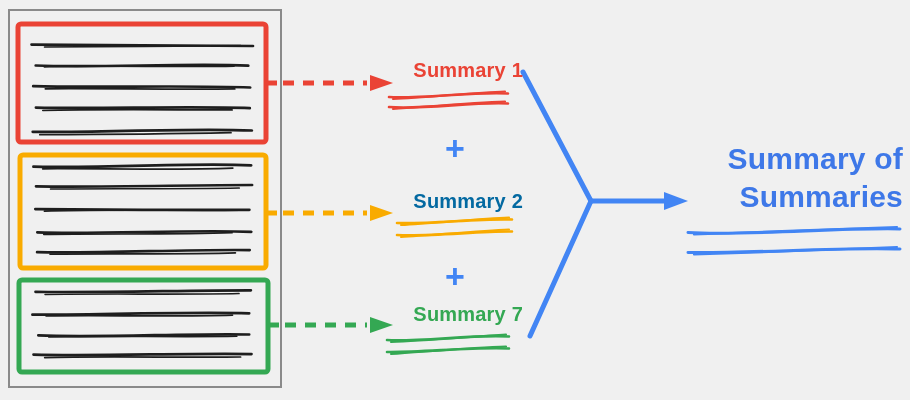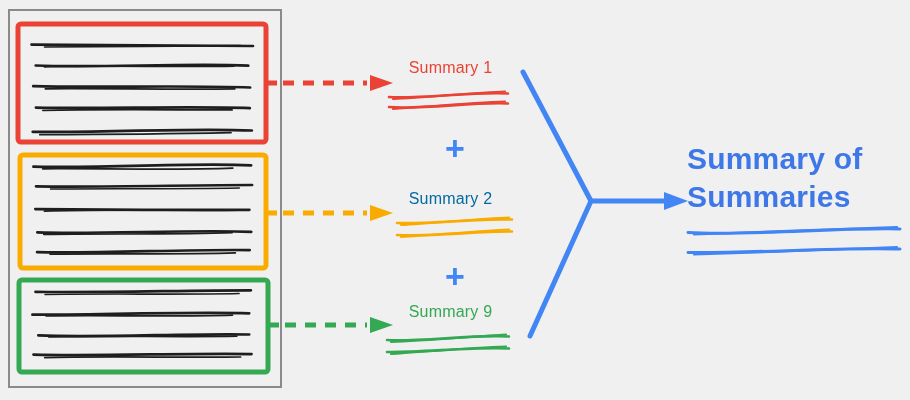--- a/index.html
+++ b/index.html
@@ -1,26 +1,26 @@
 <!DOCTYPE html>
 <html><head>
 <meta charset="utf-8">
 <style>
   html,body{margin:0;padding:0;}
   body{font-family:"Liberation Sans","DejaVu Sans",sans-serif;}
   .stage{position:relative;width:910px;height:400px;overflow:hidden;}
   .stage svg{position:absolute;left:0;top:0;}
-  .lbl{position:absolute;width:145px;text-align:center;font-size:16px;font-weight:400;letter-spacing:0.2px;}
+  .lbl{position:absolute;width:145px;text-align:right;font-size:20px;font-weight:700;letter-spacing:0.2px;}
   .lbl.s1{left:378px;top:59px;}
   .lbl.s2{left:378px;top:190px;}
   .lbl.s3{left:378px;top:303px;}
   .plus{position:absolute;left:433px;width:44px;text-align:center;font-size:34px;font-weight:700;line-height:36px;}
   .plus.p1{top:130px;}
   .plus.p2{top:258px;}
-  .final-title{position:absolute;left:687px;top:140px;width:216px;text-align:left;font-size:30px;font-weight:700;line-height:1.28;letter-spacing:0.2px;}
+  .final-title{position:absolute;left:687px;top:140px;width:216px;text-align:right;font-size:30px;font-weight:700;line-height:1.28;letter-spacing:0.2px;}
 </style>
 </head>
 <body style="background: rgb(240, 240, 240);">
 
 <div class="stage">
   <svg id="diagram" width="910" height="400" viewBox="0 0 910 400">
       <g>
         <rect x="9" y="10" width="272" height="377" fill="none" stroke="#8a8a8a" stroke-width="2"></rect>
       </g>
       <g>
@@ -108,19 +108,19 @@
       <g>
         <path d="M 688.0 232.5 C 747.4 235.9, 840.6 227.5, 900.0 229.0" fill="none" stroke="#4285F4" stroke-width="3" stroke-linecap="round"></path>
         <path d="M 694.0 234.5 C 750.8 232.8, 840.2 228.5, 897.0 227.0" fill="none" stroke="#4285F4" stroke-width="2.2" stroke-linecap="round"></path>
         <path d="M 688.0 252.5 C 747.4 253.7, 840.6 246.8, 900.0 249.0" fill="none" stroke="#4285F4" stroke-width="3" stroke-linecap="round"></path>
         <path d="M 694.0 254.5 C 750.8 252.8, 840.2 249.4, 897.0 247.0" fill="none" stroke="#4285F4" stroke-width="2.2" stroke-linecap="round"></path>
       </g>
     </svg>
 
   <div class="lbl s1" style="color: rgb(234, 67, 53);">Summary 1</div>
   <div class="lbl s2" style="color: #0369a1;">Summary 2</div>
-  <div class="lbl s3" style="color: rgb(52, 168, 83);">Summary 9</div>
+  <div class="lbl s3" style="color: rgb(52, 168, 83);">Summary 7</div>
 
   <div class="plus p1" style="color: rgb(66, 133, 244);">+</div>
   <div class="plus p2" style="color: rgb(66, 133, 244);">+</div>
 
   <div class="final-title" style="color: rgb(62, 120, 232);">Summary of Summaries</div>
 </div>
 
 </body></html>

